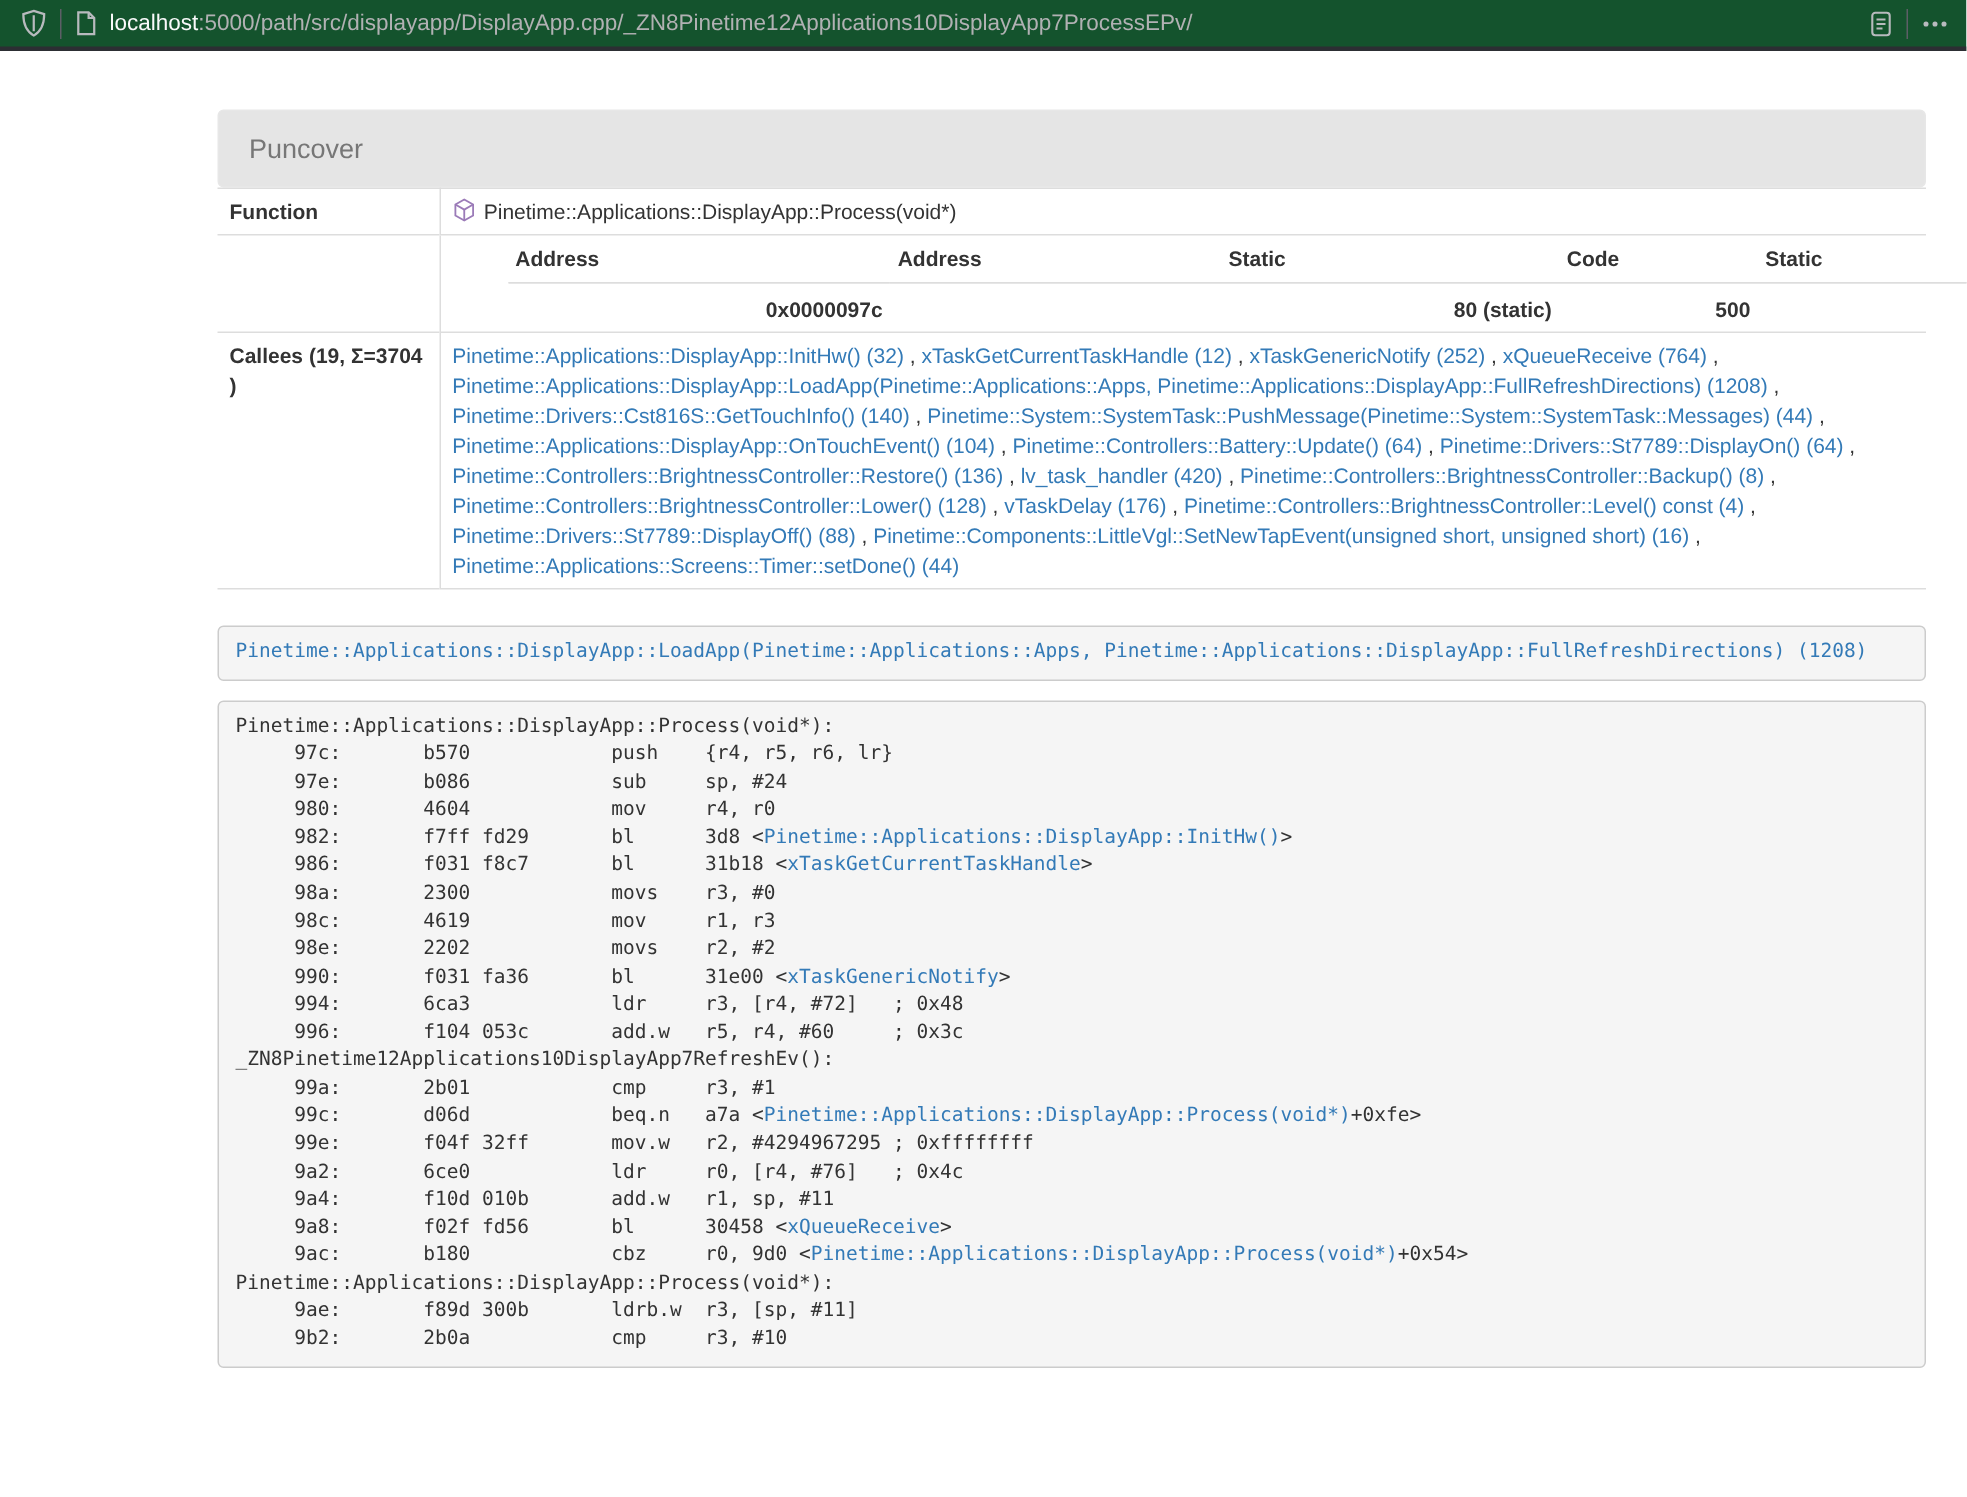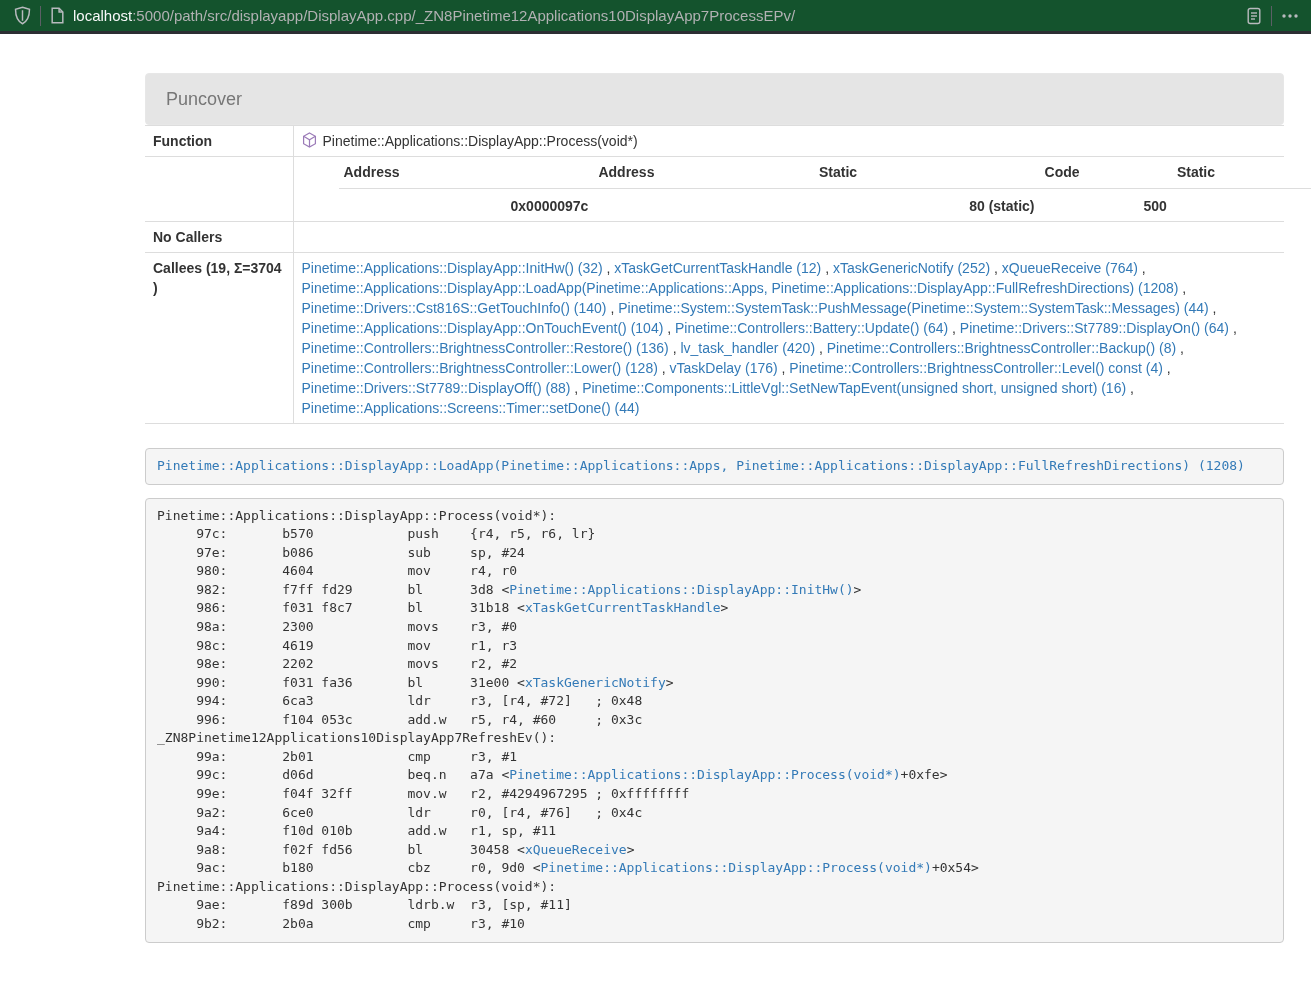--- a/index.html
+++ b/index.html
@@ -137,24 +137,20 @@
                 <td></td>
                 <td>80 (static)</td>
                 <td>500</td>
                 <td></td>
               </tr>
             </tbody>
           </table>
         </td>
       </tr>
       <tr>
-        <th class="rowlabel">No Callers</th>
-        <td class="content"></td>
-      </tr>
-      <tr>
         <th class="rowlabel">Callees (19, Σ=3704 )</th>
         <td class="content" id="callees-cell"><a class="lnk">Pinetime::Applications::DisplayApp::InitHw() (32)</a> , <a class="lnk">xTaskGetCurrentTaskHandle (12)</a> , <a class="lnk">xTaskGenericNotify (252)</a> , <a class="lnk">xQueueReceive (764)</a> , <a class="lnk">Pinetime::Applications::DisplayApp::LoadApp(Pinetime::Applications::Apps, Pinetime::Applications::DisplayApp::FullRefreshDirections) (1208)</a> , <a class="lnk">Pinetime::Drivers::Cst816S::GetTouchInfo() (140)</a> , <a class="lnk">Pinetime::System::SystemTask::PushMessage(Pinetime::System::SystemTask::Messages) (44)</a> , <a class="lnk">Pinetime::Applications::DisplayApp::OnTouchEvent() (104)</a> , <a class="lnk">Pinetime::Controllers::Battery::Update() (64)</a> , <a class="lnk">Pinetime::Drivers::St7789::DisplayOn() (64)</a> , <a class="lnk">Pinetime::Controllers::BrightnessController::Restore() (136)</a> , <a class="lnk">lv_task_handler (420)</a> , <a class="lnk">Pinetime::Controllers::BrightnessController::Backup() (8)</a> , <a class="lnk">Pinetime::Controllers::BrightnessController::Lower() (128)</a> , <a class="lnk">vTaskDelay (176)</a> , <a class="lnk">Pinetime::Controllers::BrightnessController::Level() const (4)</a> , <a class="lnk">Pinetime::Drivers::St7789::DisplayOff() (88)</a> , <a class="lnk">Pinetime::Components::LittleVgl::SetNewTapEvent(unsigned short, unsigned short) (16)</a> , <a class="lnk">Pinetime::Applications::Screens::Timer::setDone() (44)</a></td>
       </tr>
     </tbody>
   </table>
 
   <pre class="loadapp"><a class="lnk">Pinetime::Applications::DisplayApp::LoadApp(Pinetime::Applications::Apps, Pinetime::Applications::DisplayApp::FullRefreshDirections) (1208)</a></pre>
 
   <pre class="code" id="code-pre">Pinetime::Applications::DisplayApp::Process(void*):
      97c:	b570      	push	{r4, r5, r6, lr}

